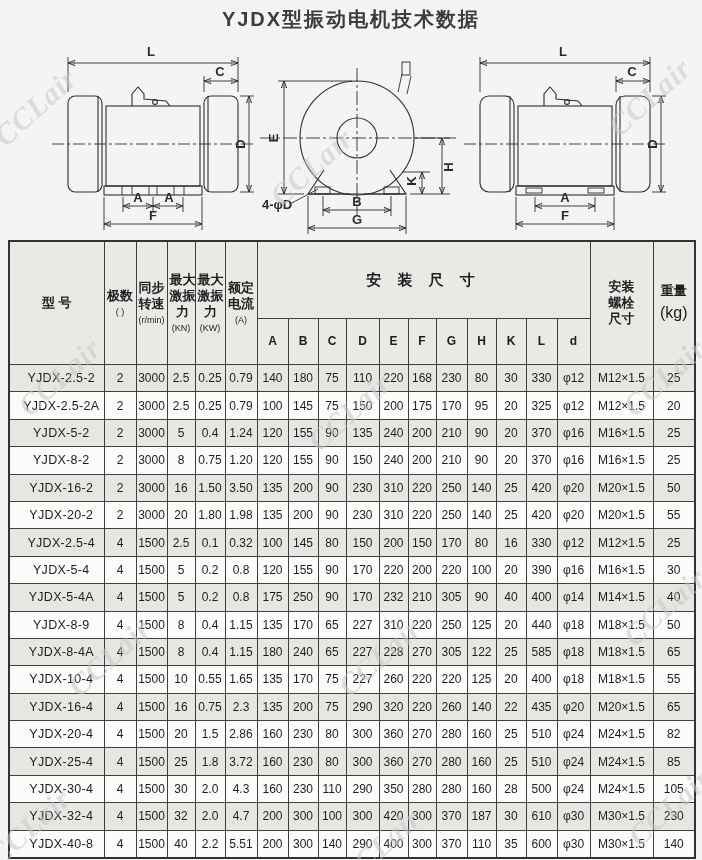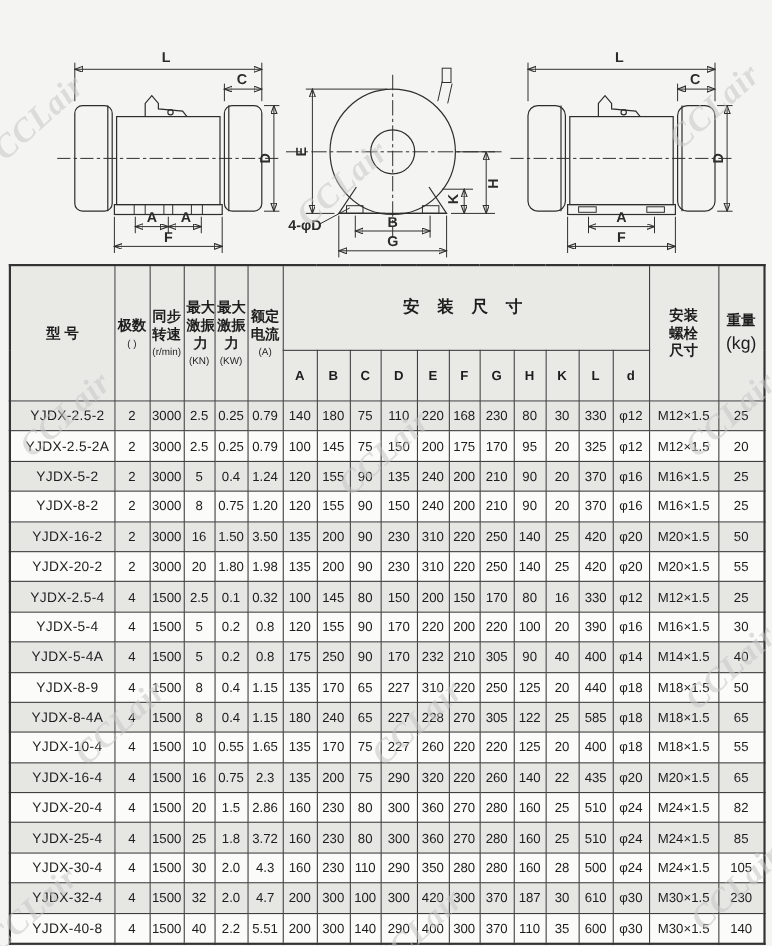--- a/index.html
+++ b/index.html
@@ -44,20 +44,21 @@
     <defs>
       <marker id="ae" orient="auto" markerWidth="9" markerHeight="8" refX="8" refY="3">
         <path d="M0,0L8,3L0,6z" fill="#2e2e2e" stroke="none"></path>
       </marker>
       <marker id="as" orient="auto-start-reverse" markerWidth="9" markerHeight="8" refX="8" refY="3">
         <path d="M0,0L8,3L0,6z" fill="#2e2e2e" stroke="none"></path>
       </marker>
     </defs>
   </svg>
 
+  <div class="title">YJDX型振动电机技术数据</div>
 
   <div class="diag d1">
     <svg width="212" height="198" viewBox="0 0 212 198">
       <line class="thin" x1="4" y1="104" x2="208" y2="104" stroke-dasharray="12 3 3 3"></line>
       <rect x="20" y="56" width="34" height="96" rx="7"></rect>
       <line x1="50" y1="56" x2="50" y2="152"></line>
       <rect x="156" y="56" width="34" height="96" rx="7"></rect>
       <line x1="160" y1="56" x2="160" y2="152"></line>
       <rect x="58" y="66" width="94" height="80" fill="#f4f4f2"></rect>
       <path d="M84,66 L84,54 L90,47 L96,54 L96,59 L118,61 L122,66"></path>

